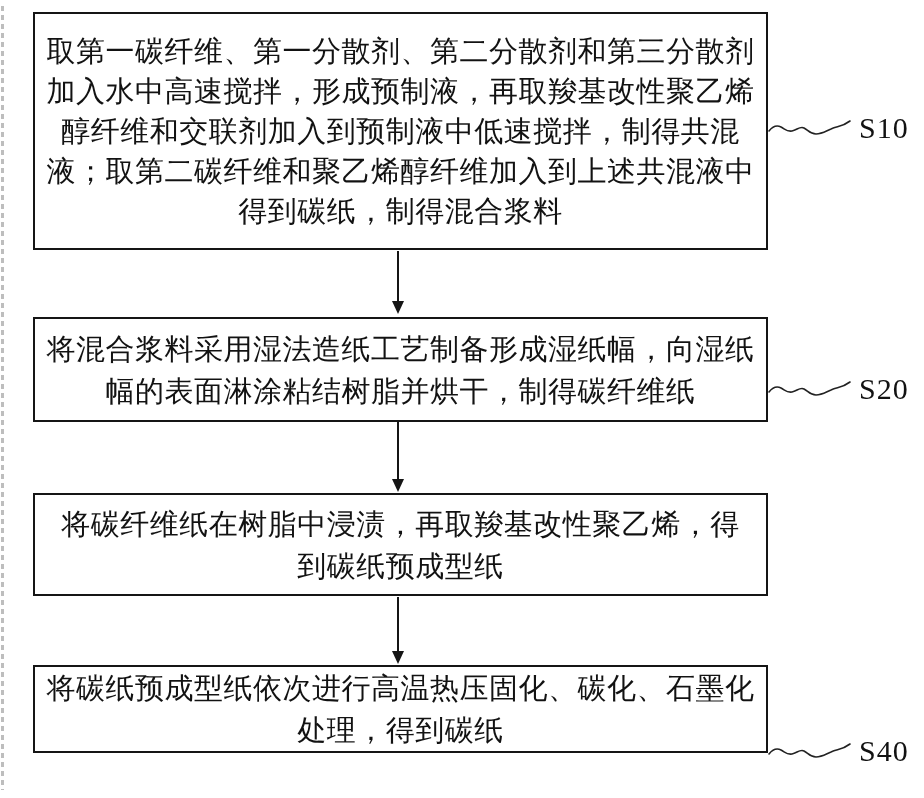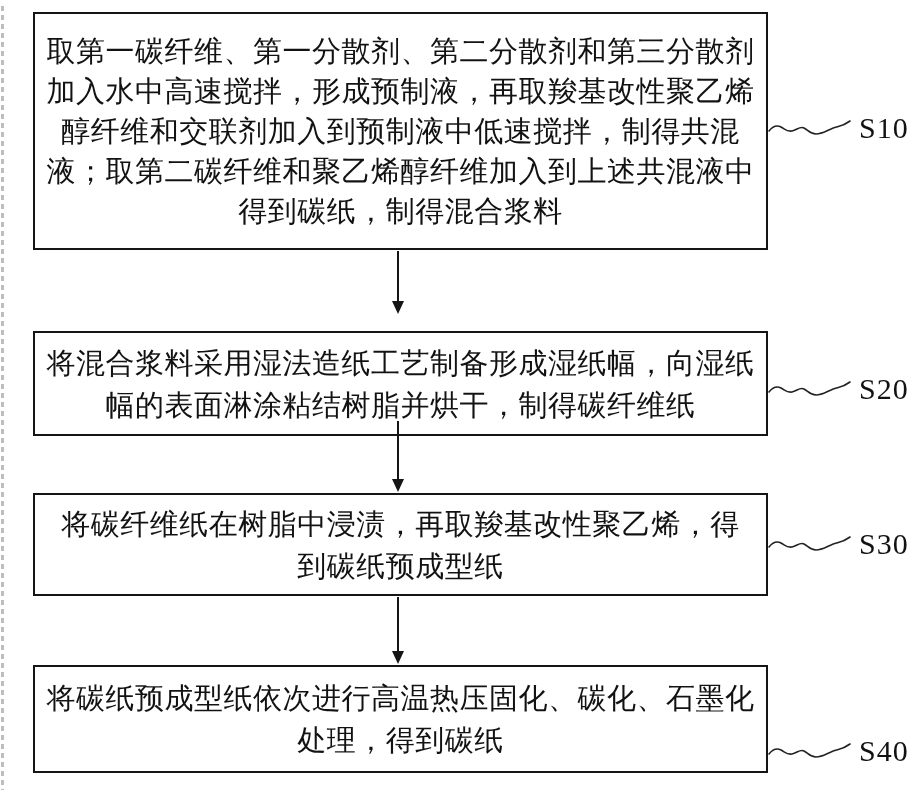--- a/index.html
+++ b/index.html
@@ -41,23 +41,23 @@
     justify-content: center;
   }
   .box .line {
     text-align: center;
     font-size: 29px;
     line-height: 40px;
     letter-spacing: 0.5px;
     white-space: nowrap;
   }
   .box1 { top: 12px;  height: 238px; }
-  .box2 { top: 331px; height: 105px; }
+  .box2 { top: 317px; height: 105px; }
   .box3 { top: 493px; height: 103px; }
-  .box4 { top: 665px; height: 108px; }
+  .box4 { top: 665px; height: 88px; }
   .box2 .line, .box3 .line, .box4 .line { line-height: 42px; }
 
   .arrow {
     position: absolute;
     left: 391px;
   }
   .arrow1 { top: 251px; }
   .arrow2 { top: 421px; }
   .arrow3 { top: 597px; }
 
@@ -132,26 +132,20 @@
     <div class="slabel">S10</div>
   </div>
 
   <div class="connector conn2">
     <svg width="84" height="26" viewBox="0 0 84 26">
       <path d="M1,16 C5,11 9,10 13,12 S19,17 24,16 S32,11 36,13 S42,19 48,19 S58,16 63,14 C70,11 74,12 82,6" fill="none" stroke="#222222" stroke-width="1.6" stroke-linecap="round"></path>
     </svg>
     <div class="slabel">S20</div>
   </div>
 
-  <div class="connector conn3">
-    <svg width="84" height="26" viewBox="0 0 84 26">
-      <path d="M1,16 C5,11 9,10 13,12 S19,17 24,16 S32,11 36,13 S42,19 48,19 S58,16 63,14 C70,11 74,12 82,6" fill="none" stroke="#222222" stroke-width="1.6" stroke-linecap="round"></path>
-    </svg>
-    <div class="slabel">S30</div>
-  </div>
 
   <div class="connector conn4">
     <svg width="84" height="26" viewBox="0 0 84 26">
       <path d="M1,16 C5,11 9,10 13,12 S19,17 24,16 S32,11 36,13 S42,19 48,19 S58,16 63,14 C70,11 74,12 82,6" fill="none" stroke="#222222" stroke-width="1.6" stroke-linecap="round"></path>
     </svg>
     <div class="slabel">S40</div>
   </div>
 
 </div>
 

